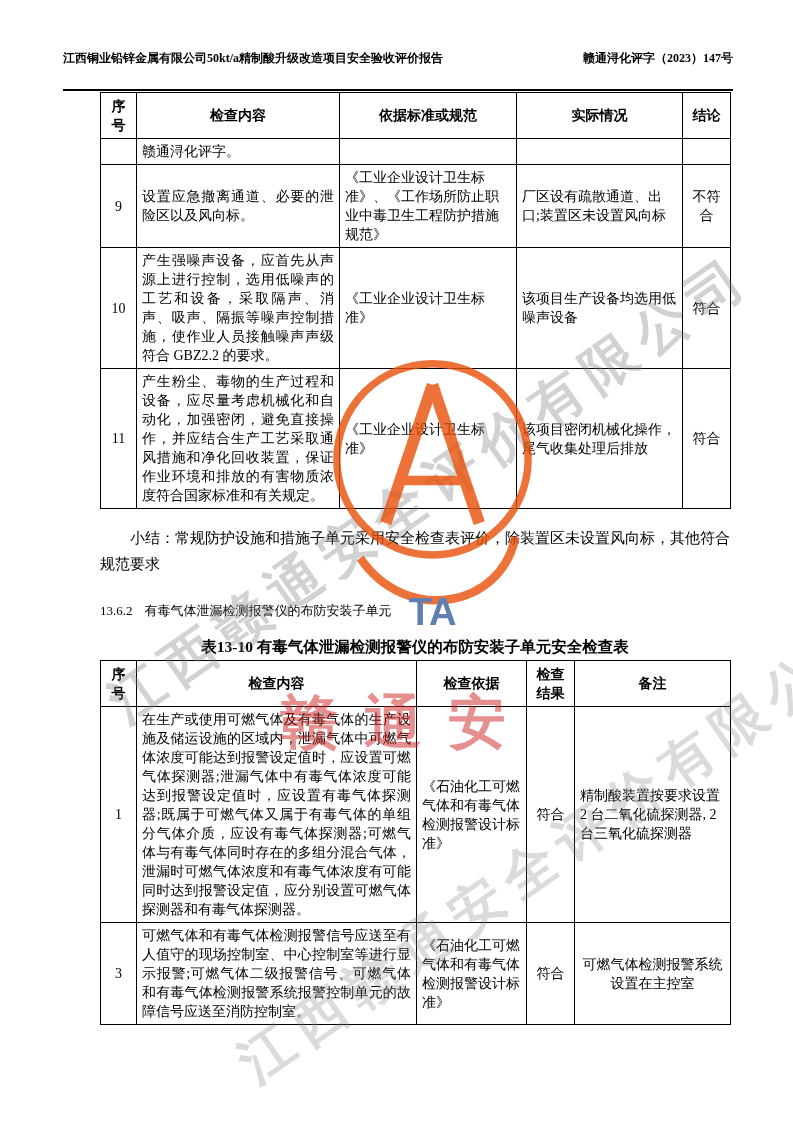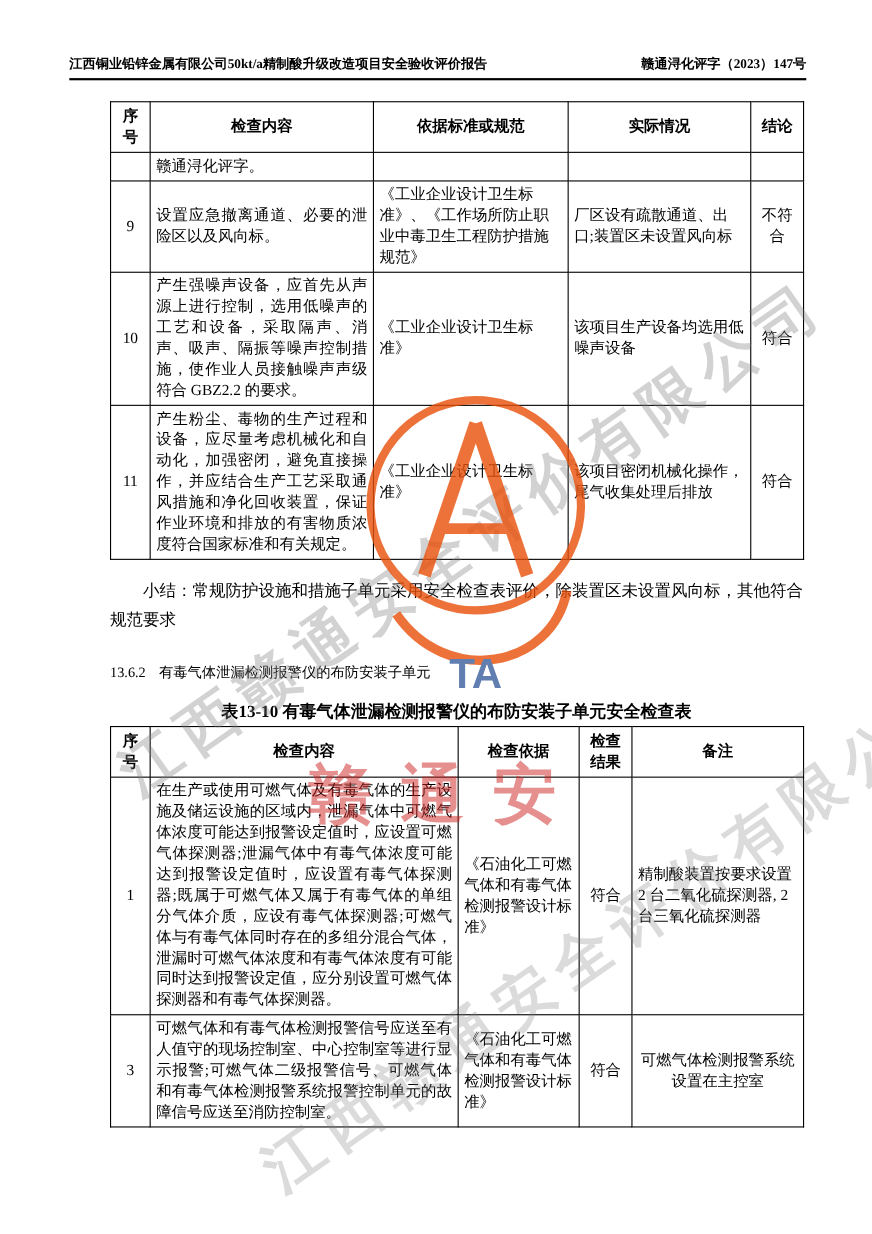--- a/index.html
+++ b/index.html
@@ -9,21 +9,21 @@
     background:#ffffff; color:#000;
     font-family:"Liberation Serif","DejaVu Serif",serif;
     overflow:hidden;
   }
 
   
   .page-header {
     position:absolute; top:50px; left:63px; right:60px;
     display:flex; justify-content:space-between; align-items:flex-end;
     font-size:12px; font-weight:bold;
-    border-bottom:2px solid #000; padding-bottom:4px;
+    border-bottom:2px solid #000; padding-bottom:22px;
   }
   .page-header .hdr-right { white-space:nowrap; }
 
   
   .content { position:absolute; top:92px; left:100px; width:630px; }
 
   table.doc-table {
     width:630px; border-collapse:collapse; table-layout:fixed;
     font-size:14px;
   }

